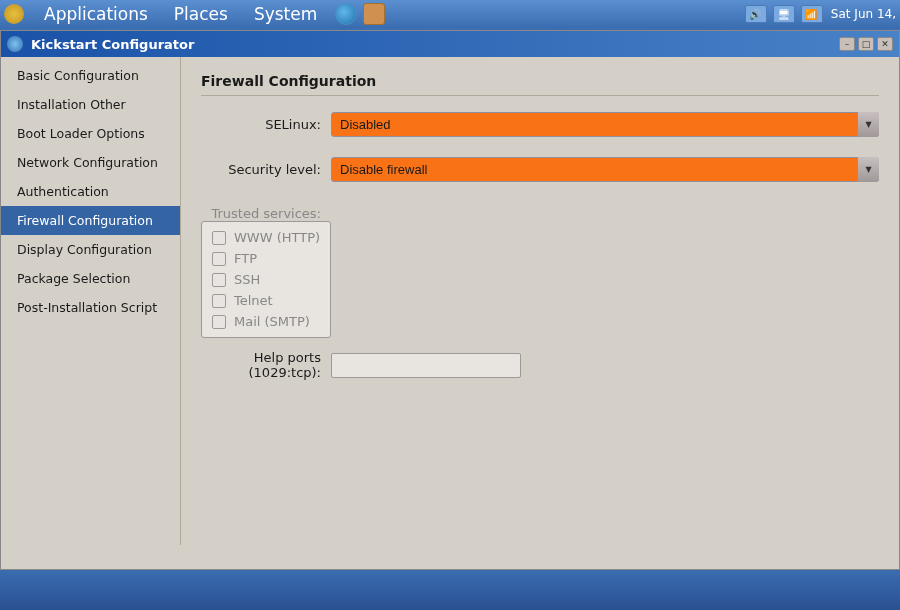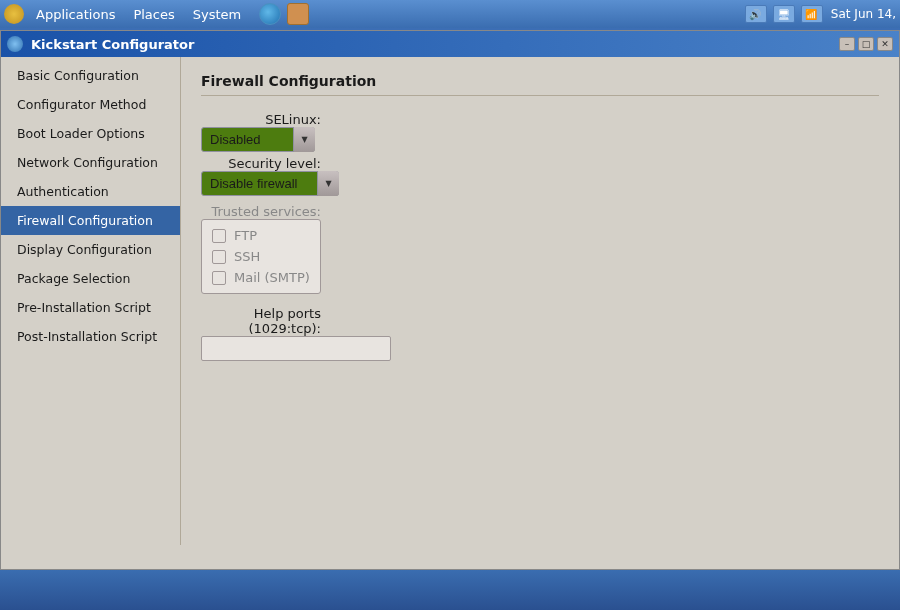--- a/index.html
+++ b/index.html
@@ -31,22 +31,23 @@
     .taskbar-menu {
       display: flex;
       align-items: center;
       gap: 2px;
       flex: 1;
     }
     .taskbar-menu-item {
       color: white;
       padding: 3px 8px;
       cursor: pointer;
-      font-size: 13px;
+      font-size: 17px;
       border-radius: 3px;
+      margin-left: 8px;
     }
     .taskbar-right {
       display: flex;
       align-items: center;
       gap: 8px;
       font-size: 12px;
       color: white;
     }
     .taskbar-icons {
       display: flex; gap: 6px; align-items: center;
@@ -171,44 +172,43 @@
       font-size: 14px;
       font-weight: bold;
       color: #1a1a1a;
       margin-bottom: 16px;
       padding-bottom: 6px;
       border-bottom: 1px solid #b0a898;
     }
 
     .form-row {
       display: flex;
-      align-items: flex-start;
-      margin-bottom: 4px;
-      flex-direction: column;
+      align-items: center;
+      margin-bottom: 20px;
     }
     .form-label {
       width: 130px;
       text-align: right;
       padding-right: 10px;
       font-size: 13px;
       color: #1a1a1a;
     }
     .form-control {
       flex: 1;
       max-width: 570px;
     }
 
     
     .dropdown-container {
       position: relative;
     }
     .dropdown {
       width: 100%;
       padding: 4px 40px 4px 8px;
-      background: #4d7c0f;
+      background: #f97316;
       border: 1px solid #9090a0;
       border-radius: 3px;
       font-size: 13px;
       appearance: none;
       -webkit-appearance: none;
       cursor: pointer;
       color: #1a1a1a;
     }
     .dropdown-arrow {
       position: absolute;
@@ -327,28 +327,27 @@
       <div class="win-btn">□</div>
       <div class="win-btn">✕</div>
     </div>
   </div>
 
 
   <div class="main-area">
 
     <div class="sidebar">
       <div class="sidebar-item">Basic Configuration</div>
-      <div class="sidebar-item">Configurator Method</div>
+      <div class="sidebar-item">Installation Other</div>
       <div class="sidebar-item">Boot Loader Options</div>
       <div class="sidebar-item">Network Configuration</div>
       <div class="sidebar-item">Authentication</div>
       <div class="sidebar-item active">Firewall Configuration</div>
       <div class="sidebar-item">Display Configuration</div>
       <div class="sidebar-item">Package Selection</div>
-      <div class="sidebar-item">Pre-Installation Script</div>
       <div class="sidebar-item">Post-Installation Script</div>
     </div>
 
     <div class="content-panel">
       <div class="section-title">Firewall Configuration</div>
 
       <div class="form-row">
         <div class="form-label">SELinux:</div>
         <div class="form-control">
           <div class="dropdown-container">
@@ -374,25 +373,33 @@
             <div class="dropdown-arrow"></div>
           </div>
         </div>
       </div>
 
       <div class="trusted-row">
         <div class="trusted-label">Trusted services:</div>
         <div class="trusted-box">
           <div class="checkbox-item">
             <span class="checkbox"></span>
+            <span class="checkbox-label">WWW (HTTP)</span>
+          </div>
+          <div class="checkbox-item">
+            <span class="checkbox"></span>
             <span class="checkbox-label">FTP</span>
           </div>
           <div class="checkbox-item">
             <span class="checkbox"></span>
             <span class="checkbox-label">SSH</span>
+          </div>
+          <div class="checkbox-item">
+            <span class="checkbox"></span>
+            <span class="checkbox-label">Telnet</span>
           </div>
           <div class="checkbox-item">
             <span class="checkbox"></span>
             <span class="checkbox-label">Mail (SMTP)</span>
           </div>
         </div>
       </div>
 
       <div class="form-row">
         <div class="form-label">Help ports (1029:tcp):</div>

